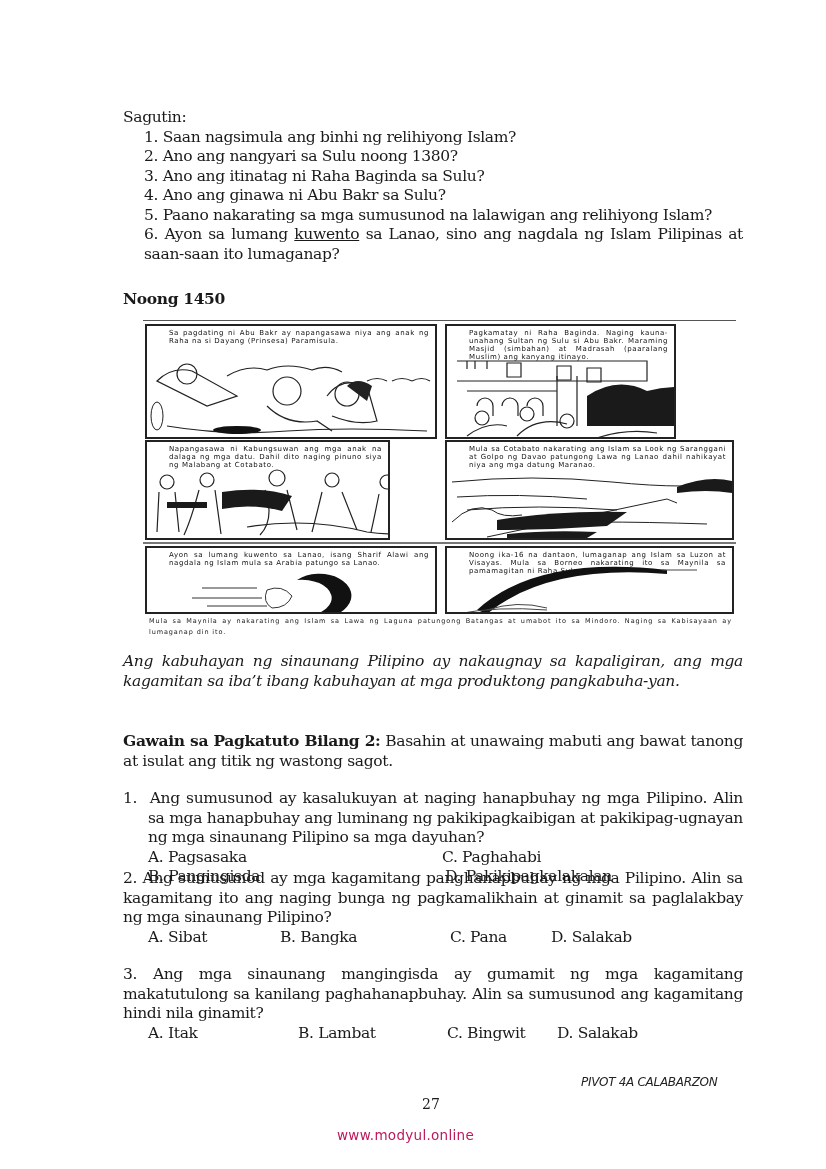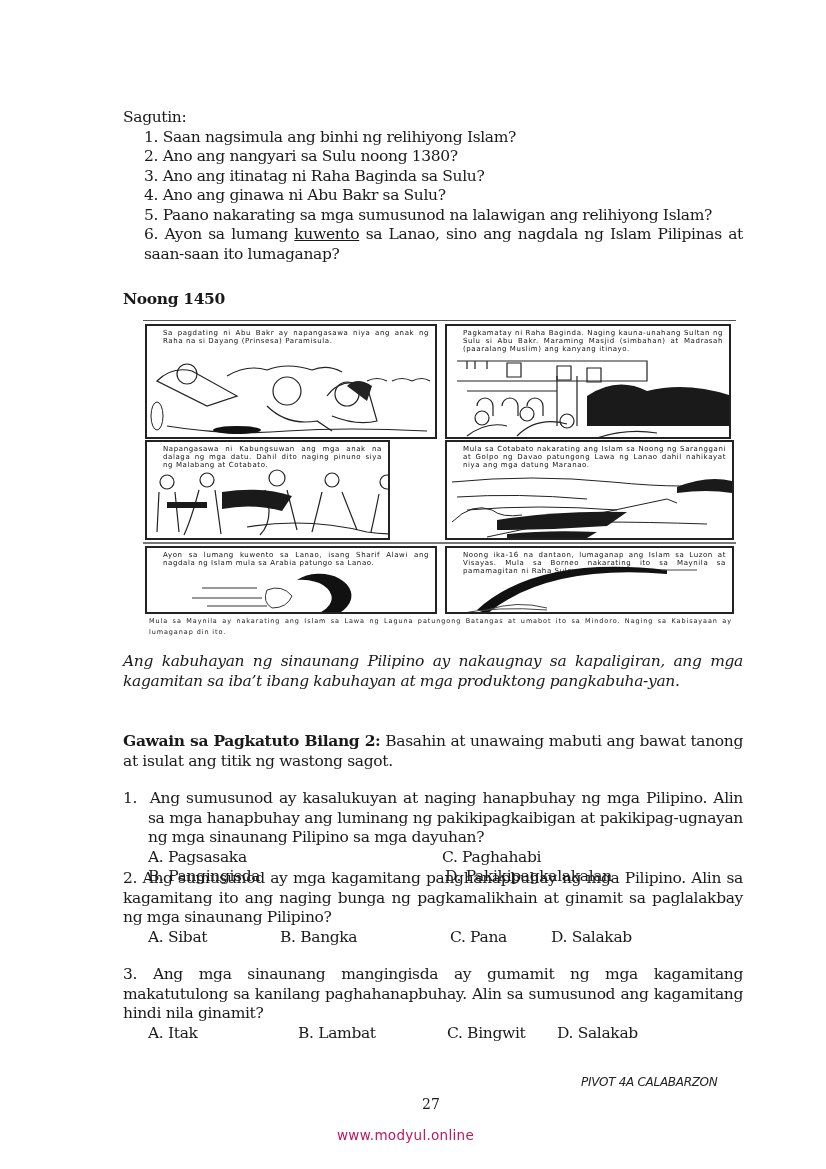--- a/index.html
+++ b/index.html
@@ -23,21 +23,21 @@
 
   #comic {
     position: absolute; left: 143px; top: 320px; width: 593px; height: 312px;
     background: #fff;
   }
   .panel {
     position: absolute; border: 2px solid #222; background: #fff; overflow: hidden;
     box-sizing: border-box;
   }
   .panel .cap {
-    position: absolute; left: 16px; right: 6px; top: 3px;
+    position: absolute; left: 22px; right: 6px; top: 3px;
     font-family: "DejaVu Sans", sans-serif; font-size: 7px; line-height: 8px;
     color: #111; text-align: justify; letter-spacing: 0.6px;
     filter: blur(0.2px);
   }
   .panel svg { position: absolute; left: 0; top: 0; }
   .bottom-caption {
     position: absolute; left: 6px; right: 4px; top: 296px;
     font-family: "DejaVu Sans", sans-serif; font-size: 6.5px; line-height: 11px;
     color: #222; text-align: justify; letter-spacing: 0.9px; filter: blur(0.3px);
   }
@@ -100,21 +100,21 @@
         <circle cx="200" cy="68" r="12"></circle>
         <path d="M220 55 q10 -5 20 0 M245 55 q10 -5 20 0 M265 55 q10 -5 18 0"></path>
         <path d="M20 100 q60 10 120 5 q60 -4 140 0"></path>
       </g>
       <ellipse cx="90" cy="104" rx="24" ry="4" fill="#111"></ellipse>
       <ellipse cx="10" cy="90" rx="6" ry="14" fill="none" stroke="#222"></ellipse>
       <path d="M200 60 q10 -10 25 0 l-5 15 z" fill="#222"></path>
     </svg>
   </div>
 
-  <div class="panel" style="left:302px;top:4px;width:286px;height:115px;">
+  <div class="panel" style="left:302px;top:4px;width:231px;height:115px;">
     <div class="cap">Pagkamatay ni Raha Baginda. Naging kauna-unahang Sultan ng Sulu si Abu Bakr. Maraming Masjid (simbahan) at Madrasah (paaralang Muslim) ang kanyang itinayo.</div>
     <svg width="289" height="115">
       <g stroke="#222" fill="none" stroke-width="1.2">
         <path d="M10 35 L200 35 L200 55 L10 55"></path>
         <path d="M20 35 v8 M28 35 v8 M40 35 v8 M60 37 h14 v14 h-14z M110 40 h14 v14 h-14z M140 42 h14 v14 h-14z"></path>
         <path d="M110 50 v50 M130 50 v50"></path>
         <path d="M20 65 h90 M30 80 a8 8 0 0 1 16 0 v10 M55 80 a8 8 0 0 1 16 0 v10 M80 80 a8 8 0 0 1 16 0 v10"></path>
         <circle cx="35" cy="92" r="7"></circle>
           <circle cx="80" cy="88" r="7"></circle>
           <circle cx="120" cy="95" r="7"></circle>
@@ -141,21 +141,21 @@
         <circle cx="275" cy="42" r="6"></circle>
           <path d="M270 52 v38"></path>
         <path d="M100 85 q60 -10 120 5 q30 4 60 0"></path>
       </g>
       <path d="M75 50 q40 -6 70 4 l-10 15 q-30 -8 -60 -2 z" fill="#1a1a1a"></path>
       <path d="M20 60 h40 v6 h-40z" fill="#1a1a1a"></path>
     </svg>
   </div>
 
   <div class="panel" style="left:302px;top:120px;width:289px;height:100px;">
-    <div class="cap">Mula sa Cotabato nakarating ang Islam sa Noong ng Saranggani at Golpo ng Davao patungong Lawa ng Lanao dahil nahikayat niya ang mga datung Maranao.</div>
+    <div class="cap">Mula sa Cotabato nakarating ang Islam sa Look ng Saranggani at Golpo ng Davao patungong Lawa ng Lanao dahil nahikayat niya ang mga datung Maranao.</div>
     <svg width="289" height="100">
       <g stroke="#222" fill="none" stroke-width="1">
         <path d="M5 40 q80 -8 160 0 t120 0"></path>
         <path d="M10 55 q60 -4 130 2 M20 68 q70 -6 150 0 M60 82 q80 -4 200 0"></path>
         <path d="M5 80 q20 -20 40 -12 q10 8 30 5"></path>
         <path d="M40 95 l180 -38 l10 4"></path>
       </g>
       <path d="M230 45 q30 -12 55 -6 v12 q-25 -4 -55 0 z" fill="#1a1a1a"></path>
       <path d="M50 78 q60 -10 130 -8 l-20 14 q-55 4 -110 4 z" fill="#1a1a1a"></path>
       <path d="M60 92 q40 -4 90 -2 l-10 6 h-80 z" fill="#1a1a1a"></path>

